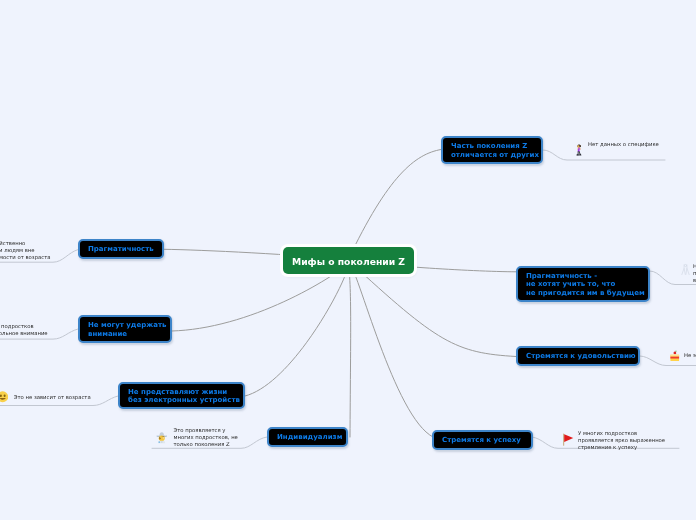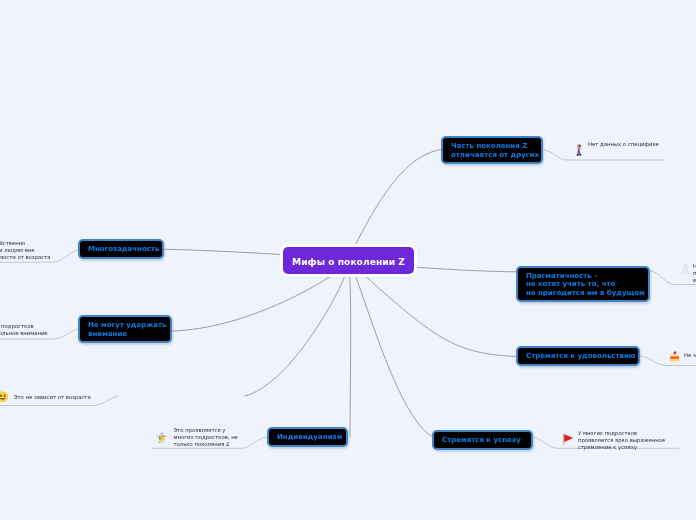--- a/index.html
+++ b/index.html
@@ -4,21 +4,21 @@
 <style>
   html,body{margin:0;padding:0;}
   body{width:696px;height:520px;overflow:hidden;background:#eff3fd;
        font-family:"DejaVu Sans",sans-serif;-webkit-font-smoothing:antialiased;}
   #canvas{position:relative;width:696px;height:520px;overflow:hidden;background:#eff3fd;}
   svg.links{position:absolute;left:0;top:0;width:696px;height:520px;pointer-events:none;}
   .node{position:absolute;box-sizing:border-box;background:#000000;border:2px solid #3d84c9;
         border-radius:5px;color:#0d7ae6;font-weight:bold;font-size:7px;line-height:8.6px;
         display:flex;flex-direction:column;justify-content:center;padding:1.5px 8px 0;white-space:pre;
         box-shadow:1px 1.5px 2px rgba(90,110,140,.25);}
-  .node.root{background:#6d28d9;color:#fff;border:none;font-size:9.2px;align-items:center;
+  .node.root{background:#15803d;color:#fff;border:none;font-size:9.2px;align-items:center;
              justify-content:center;padding:4px 0 0;border-radius:5px;
              box-shadow:0 0 0 3px #fff, 1px 2px 3px rgba(80,100,130,.3);}
   .note{position:absolute;font-size:5.3px;color:#2b2b2b;
         line-height:7.1px;white-space:pre;font-weight:normal;}
   .ico{position:absolute;display:block;}
   .ico svg{display:block;width:100%;height:100%;}
 </style>
 </head>
 <body>
 
@@ -50,23 +50,25 @@
   <div class="node root" style="left:283px;top:247px;width:131px;height:27px;">Мифы о поколении Z</div>
 
   <div class="node" style="left:441px;top:136px;width:102px;height:28px;">Часть поколения Z
 отличается от других</div>
   <div class="node" style="left:516px;top:266px;width:134px;height:36px;">Прагматичность -
 не хотят учить то, что
 не пригодится им в будущем</div>
   <div class="node" style="left:516px;top:346px;width:124px;height:20px;">Стремятся к удовольствию</div>
   <div class="node" style="left:432px;top:430px;width:101px;height:20px;">Стремятся к успеху</div>
   <div class="node" style="left:267px;top:427px;width:81px;height:20px;padding-left:8px;">Индивидуализм</div>
+  <div class="node" style="left:118px;top:382px;width:127px;height:27px;">Не представляют жизни
+без электронных устройств</div>
   <div class="node" style="left:78px;top:315px;width:94px;height:28px;">Не могут удержать
 внимание</div>
-  <div class="node" style="left:78px;top:239px;width:86px;height:20px;">Многозадачность</div>
+  <div class="node" style="left:78px;top:239px;width:86px;height:20px;">Прагматичность</div>
 
   <span class="ico" style="left:575.5px;top:143.5px;width:6px;height:12.5px;">
     <svg viewBox="0 0 26 52">
         <path d="M6 8 C6 3.5 9 1 13 1 C17.5 1 20 4 20 8 L20 12 L6 12 Z" fill="#4a3d2e"></path>
         <ellipse cx="11.5" cy="10.5" rx="5.5" ry="6" fill="#e8ae55"></ellipse>
         <path d="M13 3 L21 4 L21.5 12 L17 13 L14 9 Z" fill="#4a3d2e"></path>
         <path d="M9 15 L17 14 L19 23 L16.5 24 L15 20 L15.5 32 L7.5 32 L8 20 Z" fill="#a231ef"></path>
         <path d="M16.5 14.5 L21.5 21 L18.5 23.5 L15 17 Z" fill="#f0c478"></path>
         <path d="M8.5 15 L5.5 23 L8.5 24 L11 18 Z" fill="#f0c478"></path>
         <path d="M7.5 30 L12 30 L11 44 L6.5 45 Z" fill="#33353f"></path>

